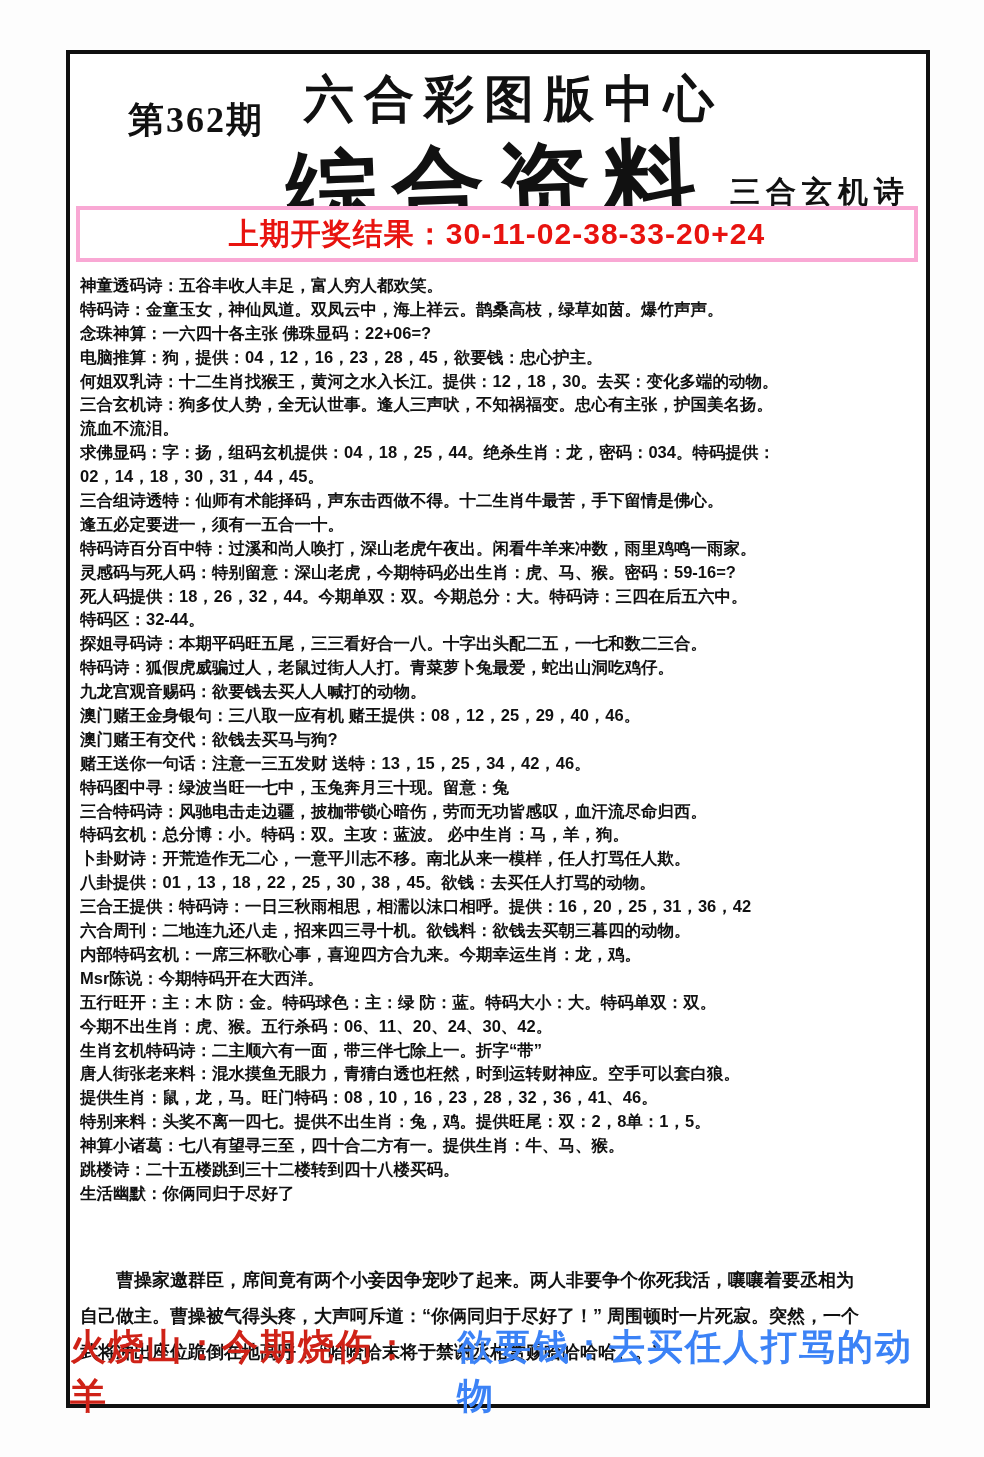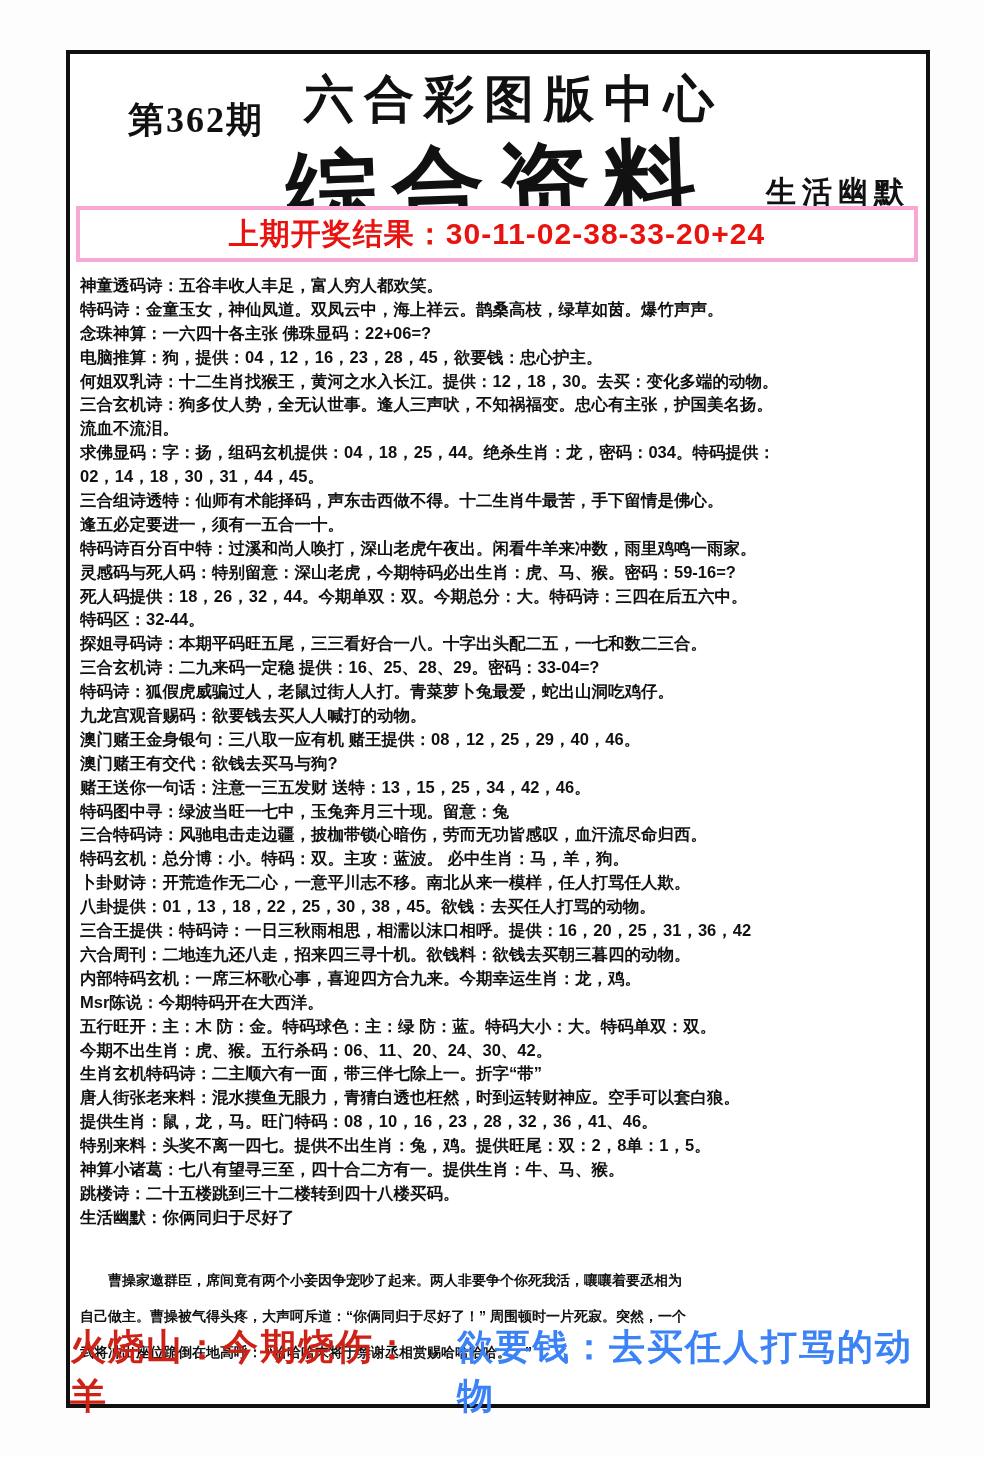--- a/index.html
+++ b/index.html
@@ -57,42 +57,42 @@
   .info-line {
     height:23.9px; line-height:23.9px;
     font-size:16.5px; font-weight:700;
     white-space:nowrap; overflow:hidden;
   }
   
   .story {
     position:absolute; left:10px; right:8px; top:1208px;
   }
   .story-line {
-    line-height:36px; font-size:14px; font-weight:700;
+    line-height:36px; font-size:18px; font-weight:700;
     white-space:nowrap; overflow:hidden;
   }
   .story-line:first-child { text-indent:2em; }
   
   .footer-strip {
     position:absolute; left:0; right:0; bottom:6px; height:52px;
     display:flex; align-items:center; justify-content:center; gap:26px;
     font-size:36px; font-weight:900; letter-spacing:2px;
     font-family:"Liberation Serif", serif;
   }
 </style>
 </head>
 <body>
 
 <div class="page">
   <div class="frame">
 
     <div class="site-title">六合彩图版中心</div>
     <div class="issue">第362期</div>
     <div class="main-title">综合资料</div>
-    <div class="notice-right">生活幽默</div>
+    <div class="notice-right">三合玄机诗</div>
 
     <div class="result-box">
       <span class="result-text" style="color: rgb(232, 19, 15);">上期开奖结果：30-11-02-38-33-20+24</span>
     </div>
 
     <div class="lines">
         <div class="info-line">神童透码诗：五谷丰收人丰足，富人穷人都欢笑。</div>
         <div class="info-line">特码诗：金童玉女，神仙凤道。双凤云中，海上祥云。鹊桑高枝，绿草如茵。爆竹声声。</div>
         <div class="info-line">念珠神算：一六四十各主张  佛珠显码：22+06=?</div>
         <div class="info-line">电脑推算：狗，提供：04，12，16，23，28，45，欲要钱：忠心护主。</div>
@@ -101,21 +101,20 @@
         <div class="info-line">流血不流泪。</div>
         <div class="info-line">求佛显码：字：扬，组码玄机提供：04，18，25，44。绝杀生肖：龙，密码：034。特码提供：</div>
         <div class="info-line">02，14，18，30，31，44，45。</div>
         <div class="info-line">三合组诗透特：仙师有术能择码，声东击西做不得。十二生肖牛最苦，手下留情是佛心。</div>
         <div class="info-line">逢五必定要进一，须有一五合一十。</div>
         <div class="info-line">特码诗百分百中特：过溪和尚人唤打，深山老虎午夜出。闲看牛羊来冲数，雨里鸡鸣一雨家。</div>
         <div class="info-line">灵感码与死人码：特别留意：深山老虎，今期特码必出生肖：虎、马、猴。密码：59-16=?</div>
         <div class="info-line">死人码提供：18，26，32，44。今期单双：双。今期总分：大。特码诗：三四在后五六中。</div>
         <div class="info-line">特码区：32-44。</div>
         <div class="info-line">探姐寻码诗：本期平码旺五尾，三三看好合一八。十字出头配二五，一七和数二三合。</div>
-        <div class="info-line">三合玄机诗：二九来码一定稳  提供：16、25、28、29。密码：33-04=?</div>
         <div class="info-line">特码诗：狐假虎威骗过人，老鼠过街人人打。青菜萝卜兔最爱，蛇出山洞吃鸡仔。</div>
         <div class="info-line">九龙宫观音赐码：欲要钱去买人人喊打的动物。</div>
         <div class="info-line">澳门赌王金身银句：三八取一应有机  赌王提供：08，12，25，29，40，46。</div>
         <div class="info-line">澳门赌王有交代：欲钱去买马与狗?</div>
         <div class="info-line">赌王送你一句话：注意一三五发财  送特：13，15，25，34，42，46。</div>
         <div class="info-line">特码图中寻：绿波当旺一七中，玉兔奔月三十现。留意：兔</div>
         <div class="info-line">三合特码诗：风驰电击走边疆，披枷带锁心暗伤，劳而无功皆感叹，血汗流尽命归西。</div>
         <div class="info-line">特码玄机：总分博：小。特码：双。主攻：蓝波。  必中生肖：马，羊，狗。</div>
         <div class="info-line">卜卦财诗：开荒造作无二心，一意平川志不移。南北从来一模样，任人打骂任人欺。</div>
         <div class="info-line">八卦提供：01，13，18，22，25，30，38，45。欲钱：去买任人打骂的动物。</div>

